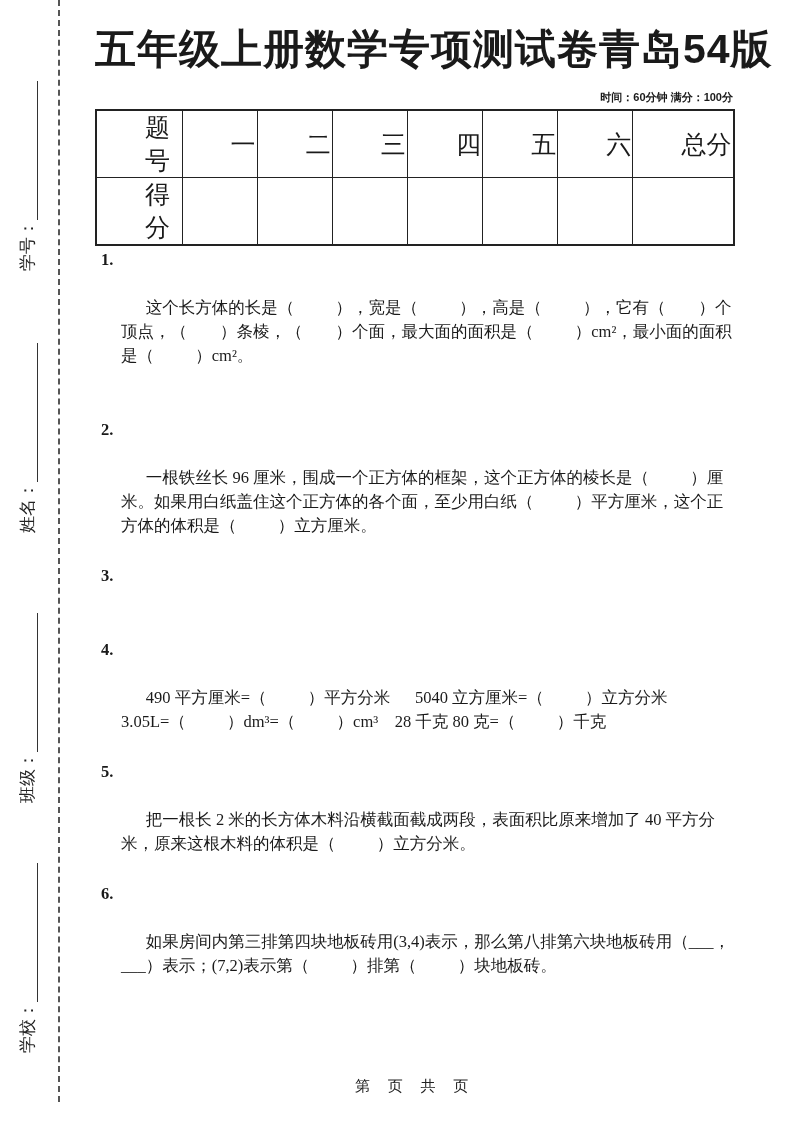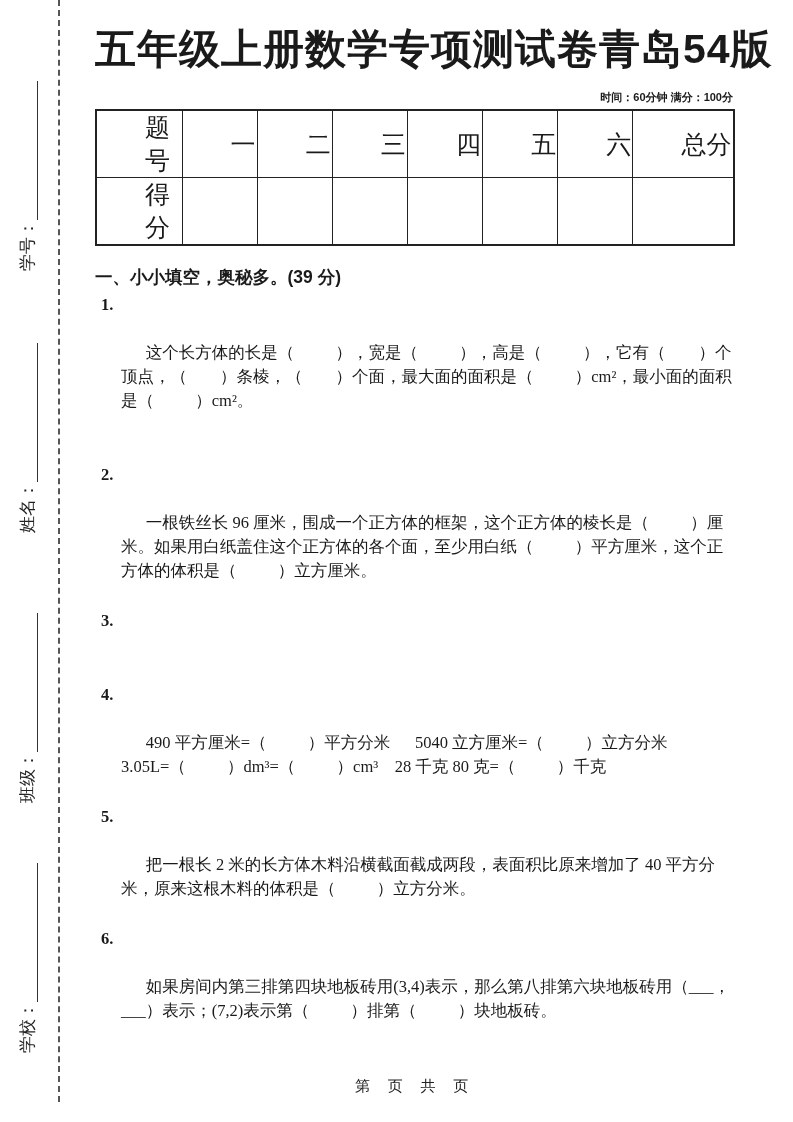--- a/index.html
+++ b/index.html
@@ -93,21 +93,20 @@
         <td></td>
         <td></td>
         <td></td>
         <td></td>
         <td></td>
         <td></td>
       </tr>
     </tbody>
       </table>
 
-    <div class="section-heading">一、小小填空，奥秘多。(39 分)</div>
 
     <div class="question">
       <span class="qnum">1.</span>
       <span>这个长方体的长是（          ），宽是（          ），高是（          ），它有（        ）个顶点，（        ）条棱，（        ）个面，最大面的面积是（          ）cm²，最小面的面积是（          ）cm²。</span>
       <span class="q-clear"></span>
     </div>
 
     <div class="question">
       <span class="qnum">2.</span>
       <span>一根铁丝长 96 厘米，围成一个正方体的框架，这个正方体的棱长是（          ）厘米。如果用白纸盖住这个正方体的各个面，至少用白纸（          ）平方厘米，这个正方体的体积是（          ）立方厘米。</span>

